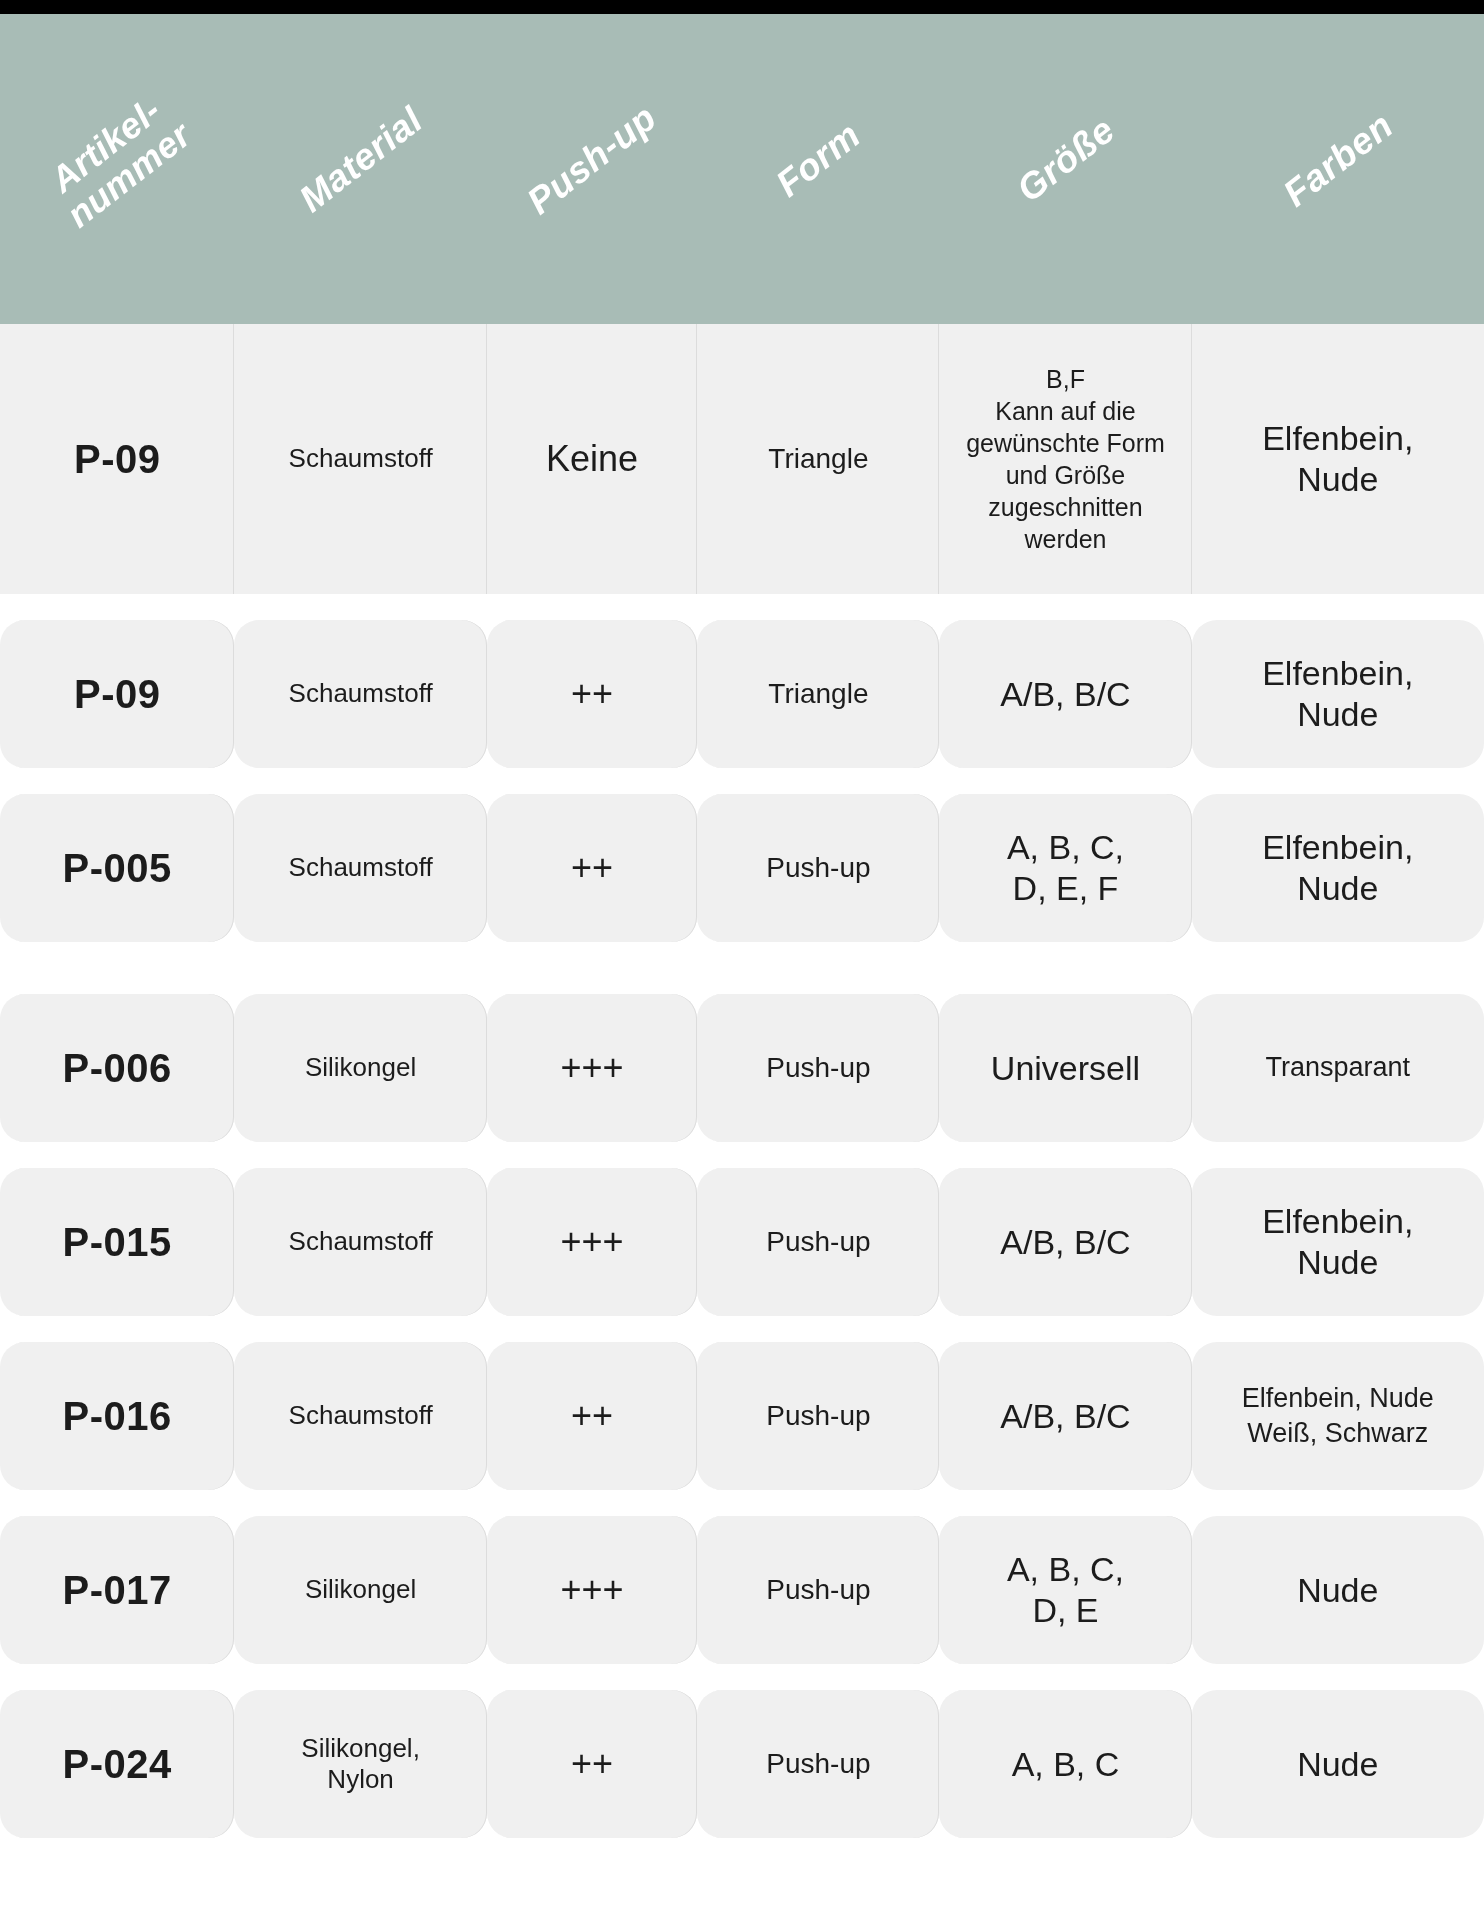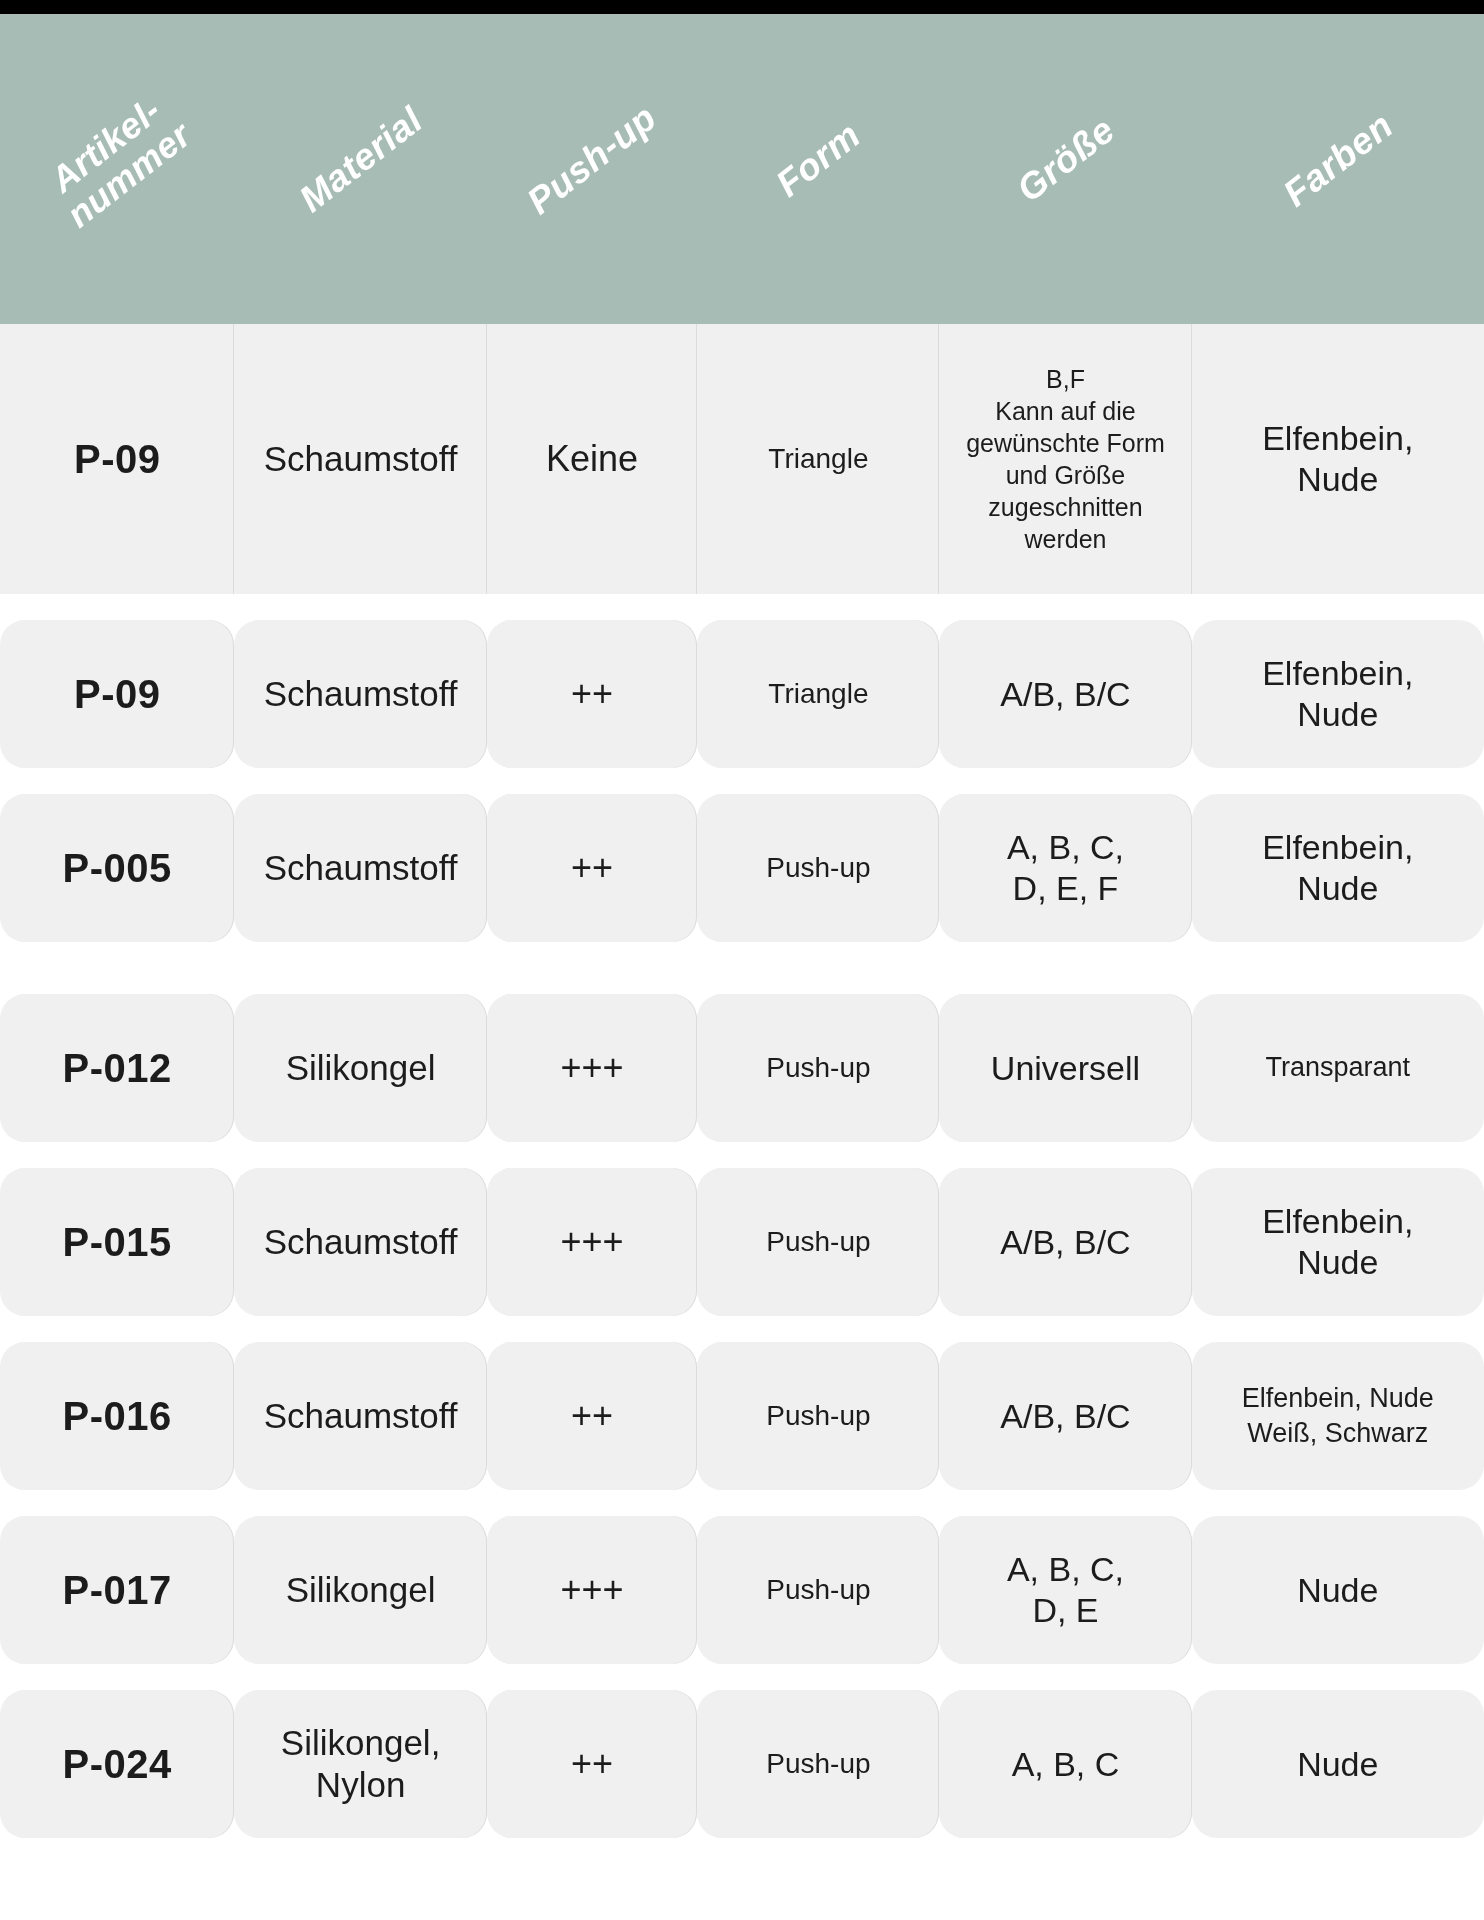--- a/index.html
+++ b/index.html
@@ -79,21 +79,21 @@
     background: #ffffff;
     height: 26px;
     padding: 0;
   }
   tbody td.col-art {
     font-weight: bold;
     font-size: 40px;
     letter-spacing: 0.5px;
   }
   tbody td.col-mat {
-    font-size: 35px;
+    font-size: 26px;
   }
   tbody td.col-push {
     font-size: 36px;
   }
   tbody td.col-form {
     font-size: 28px;
   }
   tbody td.col-size {
     font-size: 34px;
   }
@@ -214,21 +214,21 @@
       </tr>
       <tr class="spacer">
           <td colspan="6"></td>
         </tr>
 
       <tr class="spacer">
           <td colspan="6"></td>
         </tr>
 
       <tr class="norm">
-        <td class="col-art sep">P-012</td>
+        <td class="col-art sep">P-006</td>
         <td class="col-mat sep">Silikongel</td>
         <td class="col-push sep">+++</td>
         <td class="col-form sep">Push-up</td>
         <td class="col-size sep">Universell</td>
         <td class="col-color xsmall">Transparant</td>
       </tr>
       <tr class="spacer">
           <td colspan="6"></td>
         </tr>
 

